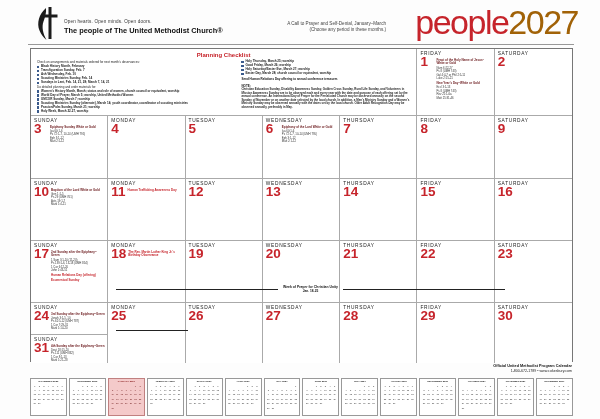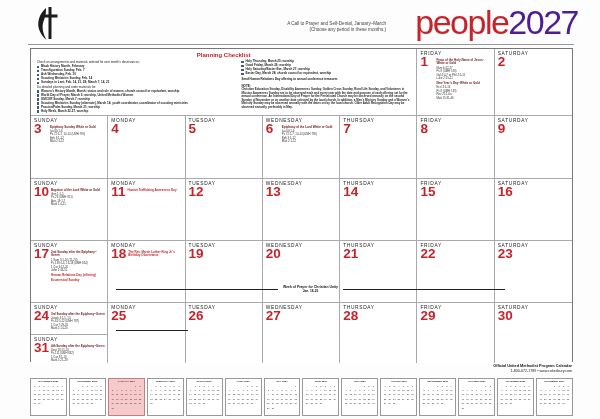--- a/index.html
+++ b/index.html
@@ -8,21 +8,21 @@
         font-family:"Liberation Sans",sans-serif;overflow:hidden;}
 
   
   .logo{position:absolute;left:33px;top:6px;}
   .mission{position:absolute;left:64px;top:19px;}
   .tagline{font-size:4.6px;color:#333;letter-spacing:.2px;}
   .org{font-size:7.4px;font-weight:bold;color:#111;margin-top:1.5px;}
   .call{position:absolute;right:214px;top:21px;text-align:right;font-size:4.6px;color:#444;line-height:5.8px;}
   .bigtitle{position:absolute;right:22px;top:3px;font-size:34px;letter-spacing:-1.5px;line-height:38px;white-space:nowrap;}
   .bigtitle .m{color:var(--red);}
-  .bigtitle .y{color:#4c1d95;margin-top:36px;}
+  .bigtitle .y{color:#a16207;margin-top:36px;}
   .hrule{position:absolute;left:28px;right:26px;top:44px;border-top:1px solid #999;}
 
   
   .grid{position:absolute;left:30px;top:48px;width:543px;height:314px;border:1px solid #777;
         box-sizing:border-box;background:#fff;}
   .grow{display:grid;grid-template-columns:repeat(7,1fr);}
   .cell{border-right:1px solid #aaa;border-bottom:1px solid #aaa;box-sizing:border-box;overflow:hidden;position:relative;background:#fff;}
   .grow > .cell:last-child{border-right:none;}
   .grid .grow:last-child > .cell{border-bottom:none;}
   .dow{font-size:4.8px;letter-spacing:.7px;color:#222;padding:2px 0 0 3px;}
@@ -76,20 +76,24 @@
 <body>
 
 <div class="page">
 
   <svg class="logo" width="27" height="37" viewBox="0 0 54 74">
     <rect x="31" y="2" width="6" height="64" fill="#1c1c1c"></rect>
     <rect x="19" y="17" width="30" height="6" fill="#1c1c1c"></rect>
     <path d="M26,4 C12,16 7,34 13,49 C16,57 21,63 27,68 C20,55 17,42 21,31 C24,22 27,14 26,4 Z" fill="#1c1c1c"></path>
   </svg>
 
+  <div class="mission">
+    <div class="tagline">Open hearts. Open minds. Open doors.</div>
+    <div class="org">The people of The United Methodist Church®</div>
+  </div>
 
   <div class="call">
     <div>A Call to Prayer and Self-Denial, January–March</div>
     <div>(Choose any period in these months.)</div>
   </div>
 
   <div class="bigtitle"><span class="m">people</span><span class="y">2027</span></div>
 
   <div class="hrule"></div>
 

